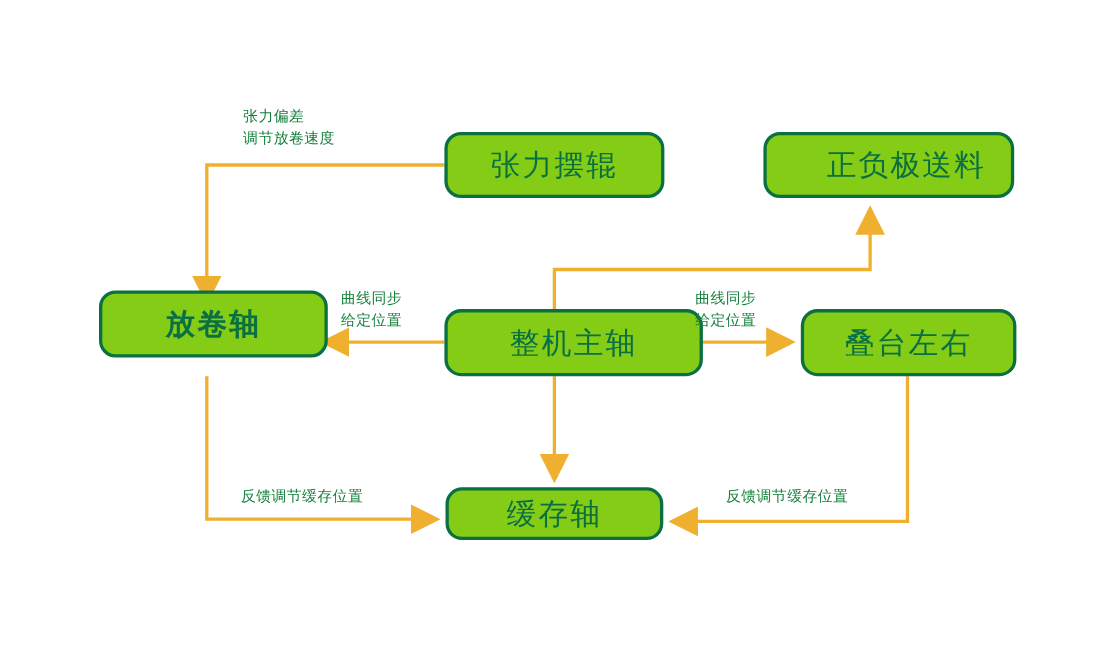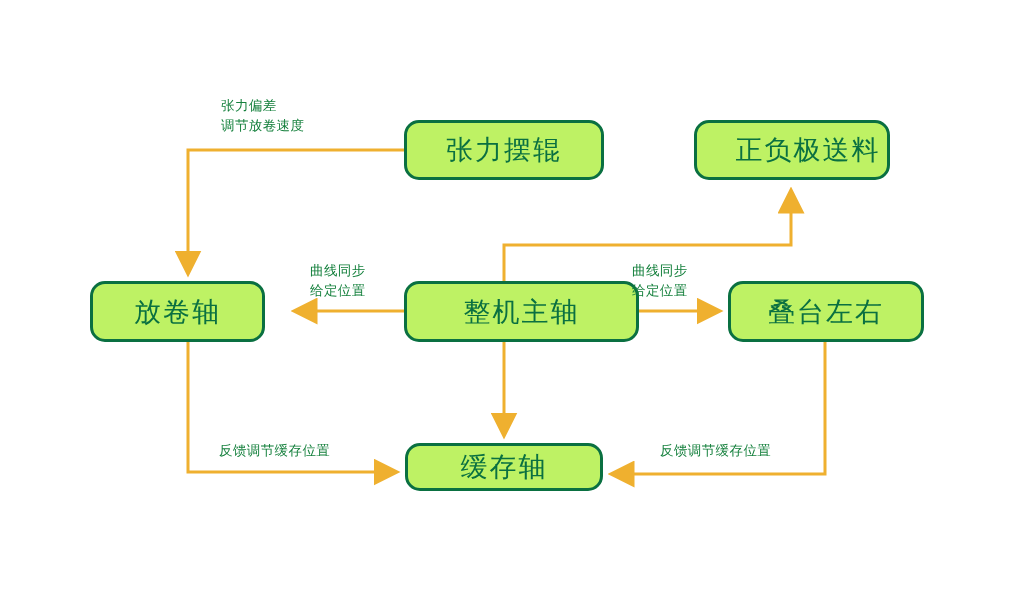--- a/index.html
+++ b/index.html
@@ -22,21 +22,21 @@
     left: 0;
     top: 0;
     width: 1016px;
     height: 597px;
   }
   .node {
     position: absolute;
     box-sizing: border-box;
     border: 3px solid #0a7041;
     border-radius: 15px;
-    background: #bef264;
+    background: #84cc16;
     display: flex;
     align-items: center;
     justify-content: center;
     color: #0a7041;
     font-size: 27px;
     letter-spacing: 2px;
     white-space: nowrap;
     text-align: right;
   }
   .edge-label {
@@ -90,25 +90,25 @@
 
     <g>
       <path d="M 825 342 L 825 474 L 612 474" fill="none" stroke="#efb02f" stroke-width="3" marker-end="url(#arrow)"></path>
     </g>
   </svg>
 
   <div class="node" style="left:404px; top:120px; width:200px; height:60px;">
     <span>张力摆辊</span>
   </div>
 
-  <div class="node" style="left:694px; top:120px; width:196px; height:60px;padding-left:32px;">
+  <div class="node" style="left:694px; top:120px; width:228px; height:60px;padding-left:32px;">
     <span>正负极送料</span>
   </div>
 
-  <div class="node" style="left:90px; top:281px; width:175px; height:61px;">
+  <div class="node" style="left:90px; top:264px; width:208px; height:61px;font-weight:bold;">
     <span>放卷轴</span>
   </div>
 
   <div class="node" style="left:404px; top:281px; width:235px; height:61px;">
     <span>整机主轴</span>
   </div>
 
   <div class="node" style="left:728px; top:281px; width:196px; height:61px;">
     <span>叠台左右</span>
   </div>

